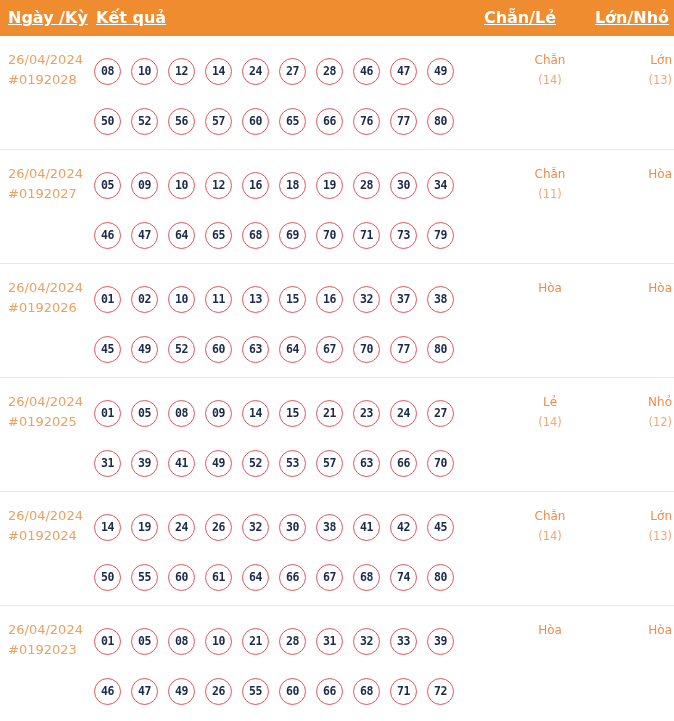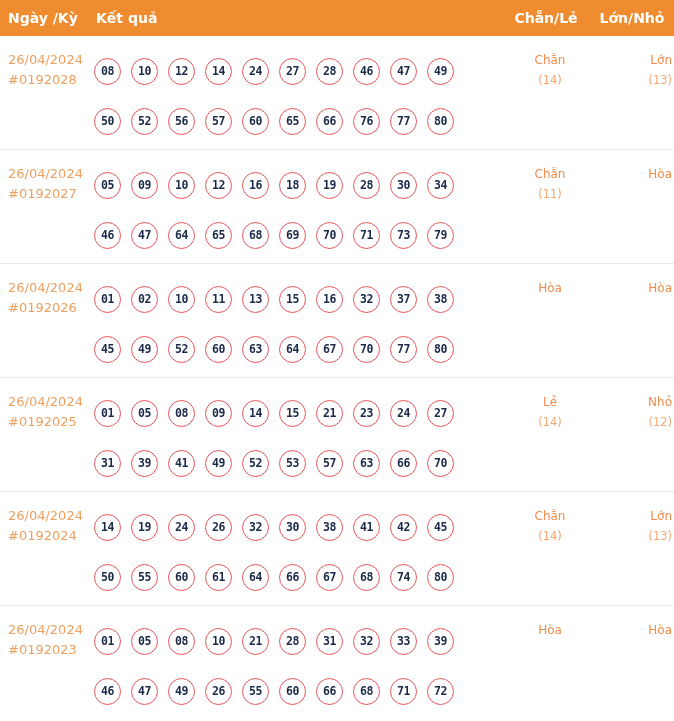--- a/index.html
+++ b/index.html
@@ -22,27 +22,28 @@
     height: 36px;
     background: #ef8c2f;
     position: relative;
   }
   .th {
     position: absolute;
     top: 0;
     height: 36px;
     line-height: 36px;
     color: #ffffff;
-    font-size: 14px;
+    font-size: 16px;
     font-weight: bold;
     white-space: nowrap;
+    text-decoration: underline;
   }
   .th-date    { left: 8px; }
   .th-result  { left: 96px; }
-  .th-parity  { left: 506px; width: 80px; text-align: center; }
+  .th-parity  { left: 480px; width: 80px; text-align: center; }
   .th-size    { left: 592px; width: 80px; text-align: center; }
 
   
   .row {
     position: relative;
     height: 114px;
     border-bottom: 1px solid #e9e9e9;
     box-sizing: border-box;
   }
   .row:last-child { border-bottom: none; height: 116px; }

